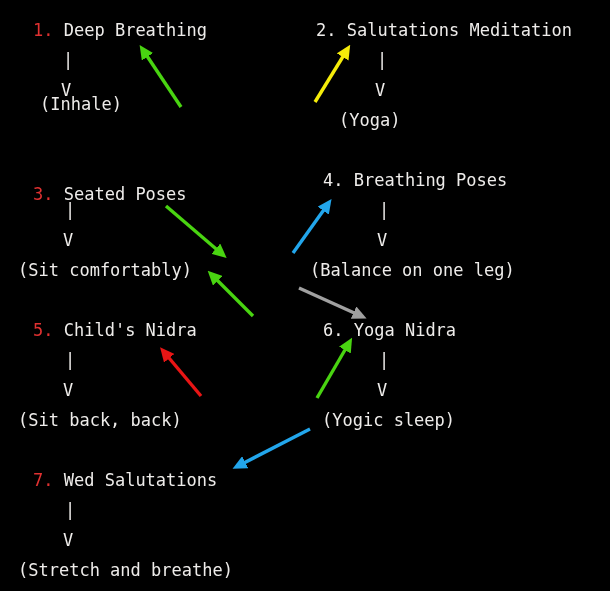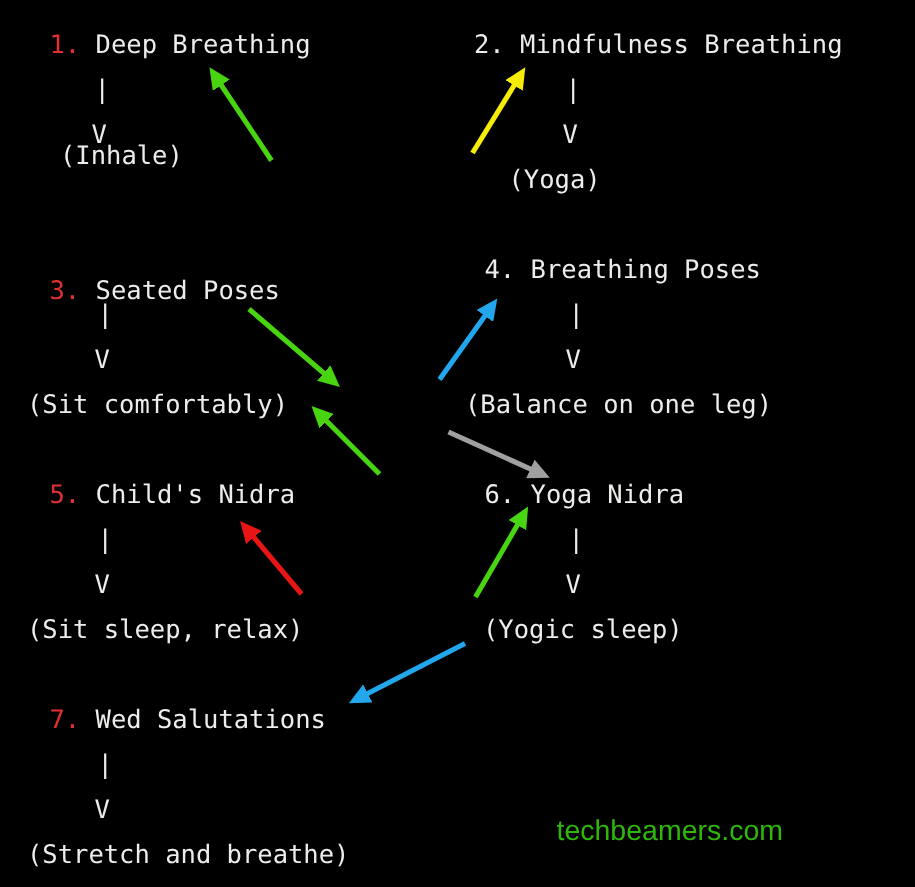--- a/index.html
+++ b/index.html
@@ -41,21 +41,21 @@
 <div id="screen">
 
   <div>
     <div class="line" style="left:33px;top:20px"><span class="num" style="color: rgb(224, 49, 49);">1.</span> <span>Deep Breathing</span></div>
     <div class="line" style="left:63px;top:50px">|</div>
     <div class="line" style="left:61px;top:80px">V</div>
     <div class="line" style="left:40px;top:94px">(Inhale)</div>
   </div>
 
   <div>
-    <div class="line" style="left:316px;top:20px"><span class="num" style="color: rgb(238, 236, 234);">2.</span> <span>Mindfulness Breathing</span></div>
+    <div class="line" style="left:316px;top:20px"><span class="num" style="color: rgb(238, 236, 234);">2.</span> <span>Salutations Meditation</span></div>
     <div class="line" style="left:377px;top:50px">|</div>
     <div class="line" style="left:375px;top:80px">V</div>
     <div class="line" style="left:339px;top:110px">(Yoga)</div>
   </div>
 
   <div>
     <div class="line" style="left:33px;top:184px"><span class="num" style="color: rgb(224, 49, 49);">3.</span> <span>Seated Poses</span></div>
     <div class="line" style="left:65px;top:200px">|</div>
     <div class="line" style="left:63px;top:230px">V</div>
     <div class="line" style="left:18px;top:260px">(Sit comfortably)</div>
@@ -65,38 +65,37 @@
     <div class="line" style="left:323px;top:170px"><span class="num" style="color: rgb(238, 236, 234);">4.</span> <span>Breathing Poses</span></div>
     <div class="line" style="left:379px;top:200px">|</div>
     <div class="line" style="left:377px;top:230px">V</div>
     <div class="line" style="left:310px;top:260px">(Balance on one leg)</div>
   </div>
 
   <div>
     <div class="line" style="left:33px;top:320px"><span class="num" style="color: rgb(224, 49, 49);">5.</span> <span>Child's Nidra</span></div>
     <div class="line" style="left:65px;top:350px">|</div>
     <div class="line" style="left:63px;top:380px">V</div>
-    <div class="line" style="left:18px;top:410px">(Sit sleep, relax)</div>
+    <div class="line" style="left:18px;top:410px">(Sit back, back)</div>
   </div>
 
   <div>
     <div class="line" style="left:323px;top:320px"><span class="num" style="color: rgb(238, 236, 234);">6.</span> <span>Yoga Nidra</span></div>
     <div class="line" style="left:379px;top:350px">|</div>
     <div class="line" style="left:377px;top:380px">V</div>
     <div class="line" style="left:322px;top:410px">(Yogic sleep)</div>
   </div>
 
   <div>
     <div class="line" style="left:33px;top:470px"><span class="num" style="color: rgb(224, 49, 49);">7.</span> <span>Wed Salutations</span></div>
     <div class="line" style="left:65px;top:500px">|</div>
     <div class="line" style="left:63px;top:530px">V</div>
     <div class="line" style="left:18px;top:560px">(Stretch and breathe)</div>
   </div>
 
-  <div class="watermark" style="color: rgb(46, 182, 11);">techbeamers.com</div>
 
   <svg class="overlay" xmlns="http://www.w3.org/2000/svg" width="610" height="591" viewBox="0 0 610 591">
     <defs>
         <marker id="ah-green" markerWidth="4.2" markerHeight="4" refX="2.4" refY="2" orient="auto">
           <path d="M0,0 L4.2,2 L0,4 Z" fill="#49d411"></path>
         </marker>
         <marker id="ah-yellow" markerWidth="4.2" markerHeight="4" refX="2.4" refY="2" orient="auto">
           <path d="M0,0 L4.2,2 L0,4 Z" fill="#f5ec0a"></path>
         </marker>
         <marker id="ah-blue" markerWidth="4.2" markerHeight="4" refX="2.4" refY="2" orient="auto">

